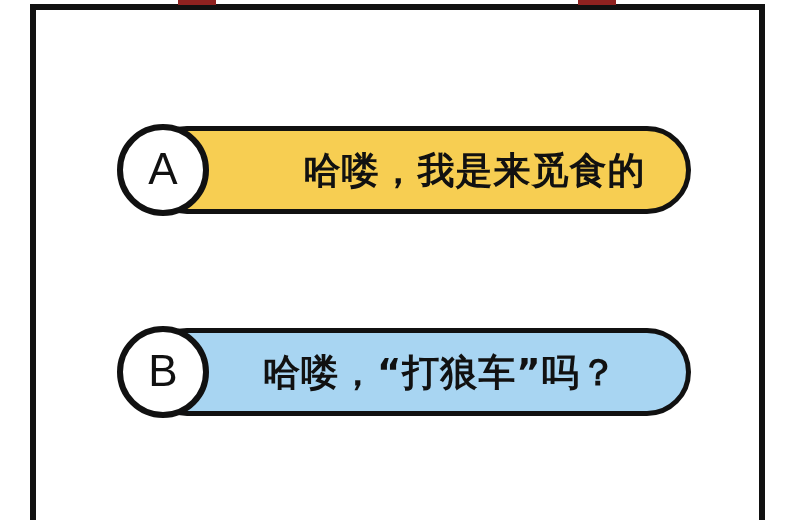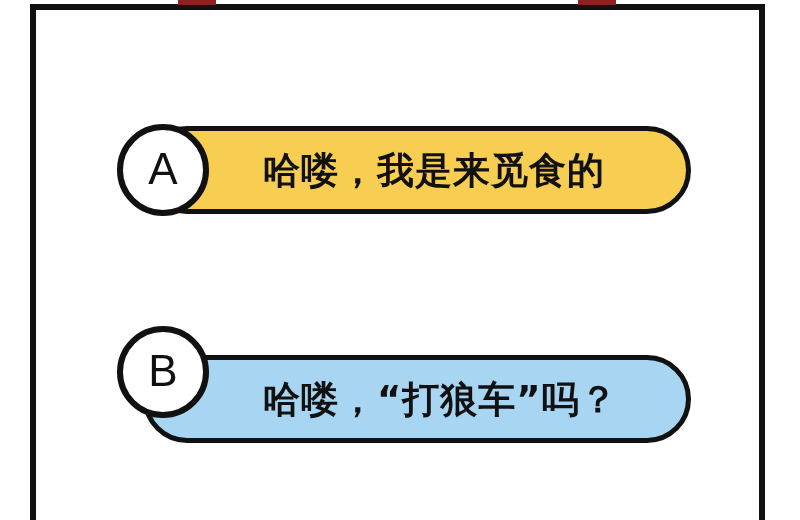--- a/index.html
+++ b/index.html
@@ -60,22 +60,22 @@
     left: 143px;
     top: 2px;
     width: 548px;
     height: 88px;
     box-sizing: border-box;
     border: 5px solid #111111;
     border-radius: 46px;
     display: flex;
     align-items: center;
   }
-  .pill.yellow { background: #F7CE52; }
-  .pill.blue   { background: #A8D5F2; margin-top: 27px; }
+  .pill.yellow { background: #F7CE52; justify-content: center; }
+  .pill.blue   { background: #A8D5F2; }
 
   .pill-text {
     margin-left: 115px;
     font-size: 37px;
     line-height: 1;
     color: #111111;
     font-weight: 600;
     letter-spacing: 1px;
     white-space: nowrap;
     font-family: "DejaVu Sans", "Liberation Sans", sans-serif;

